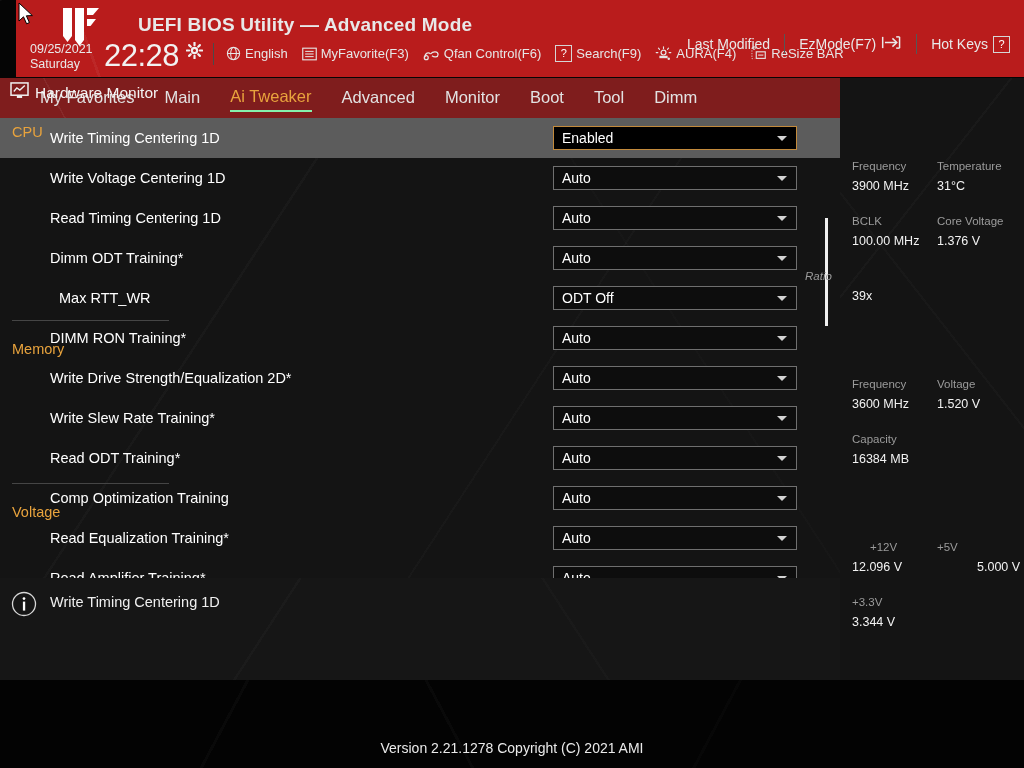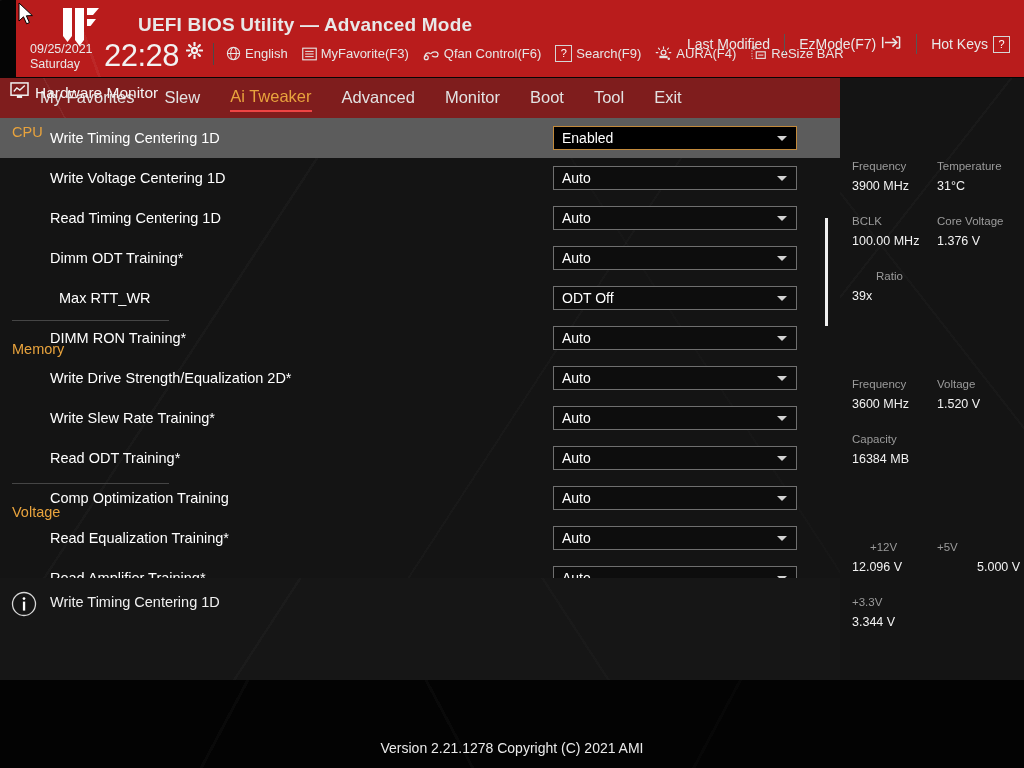--- a/index.html
+++ b/index.html
@@ -81,21 +81,21 @@
   .navtabs {
     position: absolute; left: 40px; top: 0; height: 40px;
     display: flex; align-items: center; gap: 30px;
   }
   .navtab {
     font-size: 16.5px; color: #e2e2e2; cursor: pointer;
     padding: 2px 0 4px 0; white-space: nowrap;
   }
   .navtab.active {
     color: #e8a33d;
-    border-bottom: 2px solid #ef4444;
+    border-bottom: 2px solid #86efac;
   }
 
   
   .content {
     position: absolute; top: 118px; left: 0; width: 840px; height: 460px;
     background: #141414;
     overflow: hidden;
   }
   .content .pat {
     position:absolute; inset:0;
@@ -343,27 +343,27 @@
         <span>ReSize BAR</span>
       </div>
 
     </div>
   </div>
 
   <div class="navbar">
     <div class="diagn"></div>
     <div class="navtabs" id="navtabs">
         <div class="navtab">My Favorites</div>
-        <div class="navtab">Slew</div>
+        <div class="navtab">Main</div>
         <div class="navtab active">Ai Tweaker</div>
         <div class="navtab">Advanced</div>
         <div class="navtab">Monitor</div>
         <div class="navtab">Boot</div>
         <div class="navtab">Tool</div>
-        <div class="navtab">Exit</div>
+        <div class="navtab">Dimm</div>
       </div>
   </div>
 
   <div class="content">
     <div class="pat"></div>
     <div class="rows" id="rows">
         <div class="row selected" style="top: 0px;">
           <div class="row-label">Write Timing Centering 1D</div>
           <div class="dropdown">
             <span class="dd-val">Enabled</span>
@@ -514,21 +514,21 @@
   </div>
   <div class="version">Version 2.21.1278 Copyright (C) 2021 AMI</div>
 <div class="hw-k" style="left: 852px; top: 160px;">Frequency</div>
     <div class="hw-v" style="left: 852px; top: 179px;">3900 MHz</div>
     <div class="hw-k" style="left: 937px; top: 160px;">Temperature</div>
     <div class="hw-v" style="left: 937px; top: 179px;">31°C</div>
     <div class="hw-k" style="left: 852px; top: 215px;">BCLK</div>
     <div class="hw-v" style="left: 852px; top: 234px;">100.00 MHz</div>
     <div class="hw-k" style="left: 937px; top: 215px;">Core Voltage</div>
     <div class="hw-v" style="left: 937px; top: 234px;">1.376 V</div>
-    <div class="hw-k" style="left: 876px; top: 270px;">Ratio</div>
+    <div class="hw-k" style="left: 805px; top: 270px; font-style: italic;">Ratio</div>
     <div class="hw-v" style="left: 852px; top: 289px;">39x</div>
     <div class="hw-k" style="left: 852px; top: 378px;">Frequency</div>
     <div class="hw-v" style="left: 852px; top: 397px;">3600 MHz</div>
     <div class="hw-k" style="left: 937px; top: 378px;">Voltage</div>
     <div class="hw-v" style="left: 937px; top: 397px;">1.520 V</div>
     <div class="hw-k" style="left: 852px; top: 433px;">Capacity</div>
     <div class="hw-v" style="left: 852px; top: 452px;">16384 MB</div>
     <div class="hw-k" style="left: 870px; top: 541px;">+12V</div>
     <div class="hw-v" style="left: 852px; top: 560px;">12.096 V</div>
     <div class="hw-k" style="left: 937px; top: 541px;">+5V</div>

